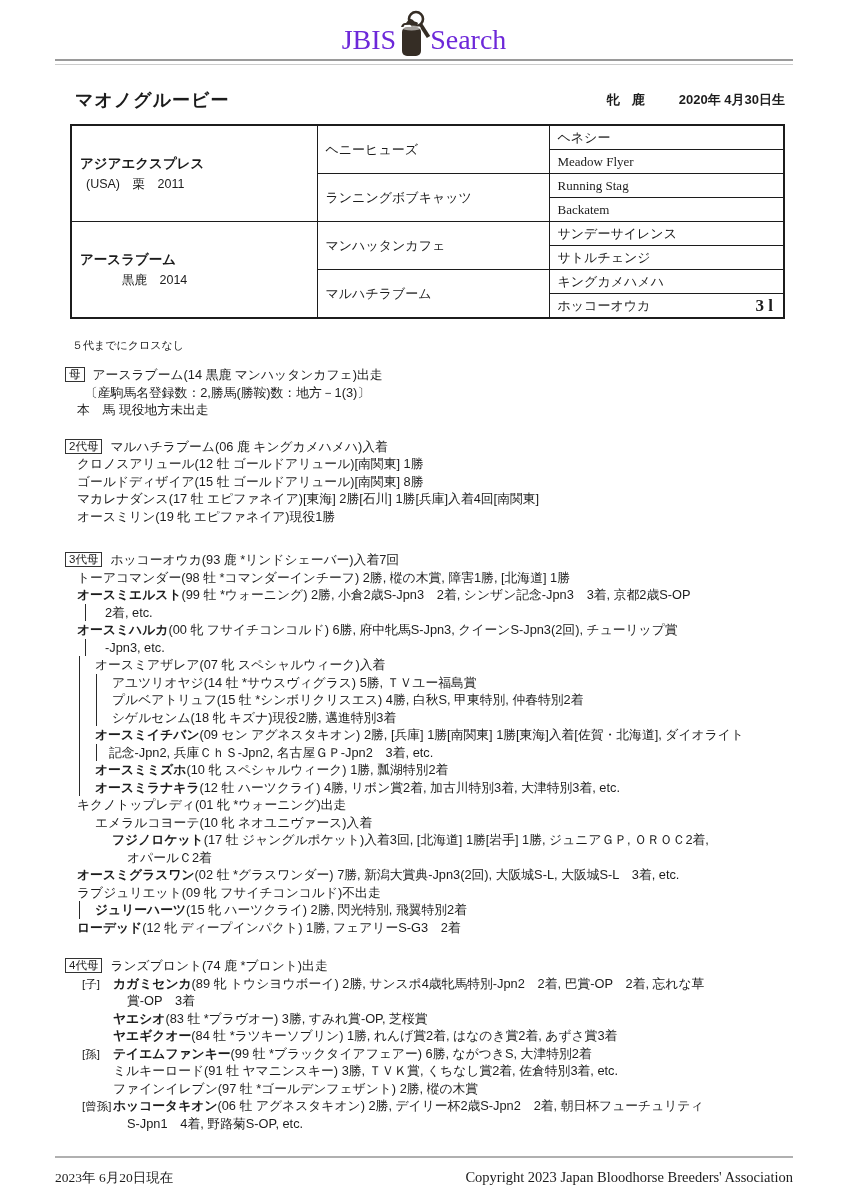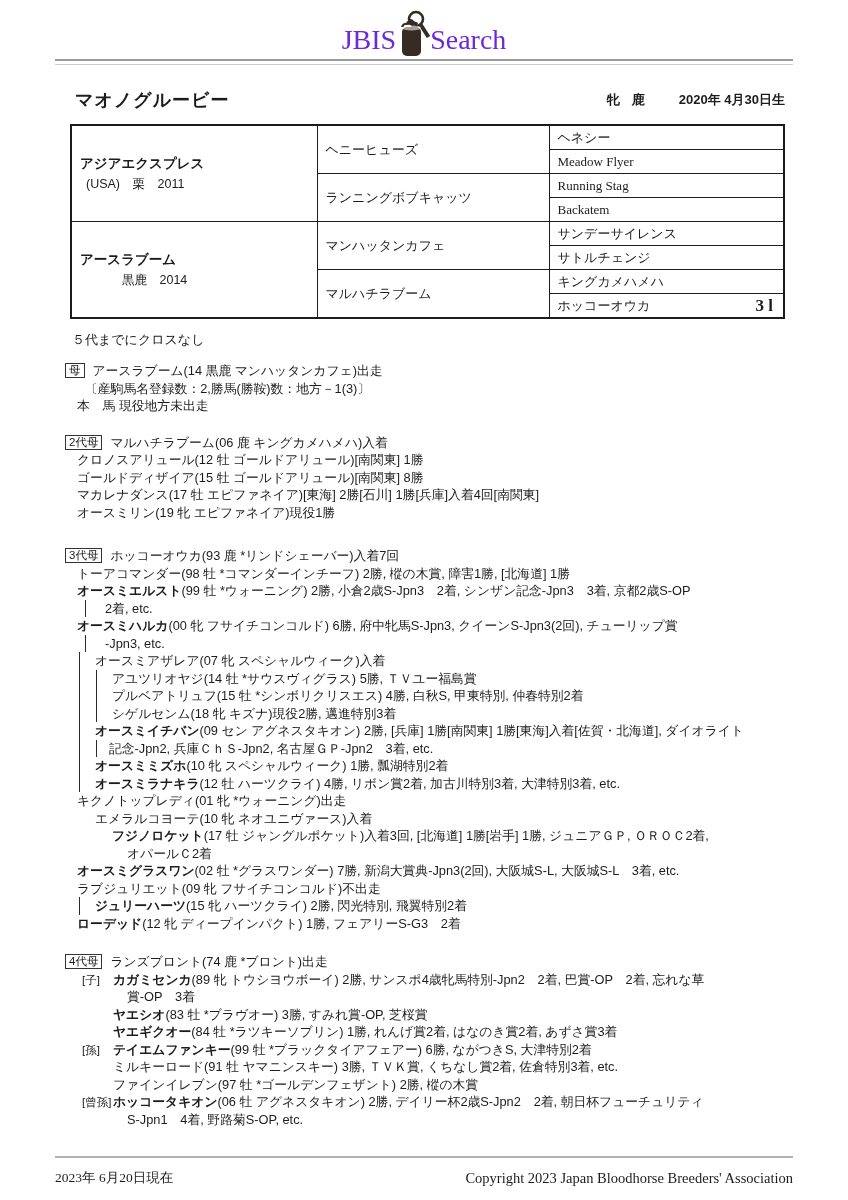--- a/index.html
+++ b/index.html
@@ -29,40 +29,40 @@
   .pname{font-weight:700;font-size:13.5px;display:block;}
   .pdetail{display:block;font-size:12.5px;margin-top:3px;}
   td.sire-cell .pdetail{padding-left:6px;}
   td.dam-cell .pdetail{padding-left:42px;}
   td.serif{font-family:"Liberation Serif","DejaVu Serif",serif;font-size:13.5px;}
   td.gp-last{padding-right:4px;}
   .gp-flex{display:flex;justify-content:space-between;align-items:center;}
   .fam-num{font-family:"Liberation Serif","DejaVu Serif",serif;font-size:17px;padding-right:2px;font-weight:bold;}
 
   
-  .cross-note{margin:12px 0 0 17px;font-size:13px;}
+  .cross-note{margin:19px 0 0 17px;font-size:11px;}
 
   
   #sections{margin-top:0;}
   .sec{margin-top:19px;}
   .sec:nth-child(1){margin-top:13px;}
   .sec:nth-child(3){margin-top:26px;}
   .sec:nth-child(4){margin-top:21px;}
   .pline{position:relative;line-height:17.5px;font-size:12.8px;white-space:nowrap;}
   .pline .bar{position:absolute;top:0;bottom:0;width:0;border-left:1px solid #2a2a2a;}
   .pline .tag{position:absolute;left:27px;top:1px;font-size:11.5px;}
   .pline .hname{font-weight:400;}
   .pline .hname.bold{font-weight:700;}
   .sec-head{display:flex;align-items:center;}
   .sec-label{border:1px solid #333;font-size:11.5px;line-height:13px;padding:0 3px;margin-left:10px;flex:0 0 auto;}
   .sec-head-text{margin-left:8px;}
 
   
   .footer{position:absolute;left:55px;right:55px;top:1156px;border-top:2px solid #b0b0b0;padding-top:11px;
-          display:flex;justify-content:space-between;align-items:flex-end;
+          display:flex;justify-content:space-between;align-items:flex-start;
           font-family:"Liberation Serif","DejaVu Serif",serif;}
   .footer .date{font-size:13.5px;}
   .footer .copyright{font-size:14.5px;}
 </style>
 </head>
 <body>
 
 <div class="content">
 
   <div class="logo-row">

